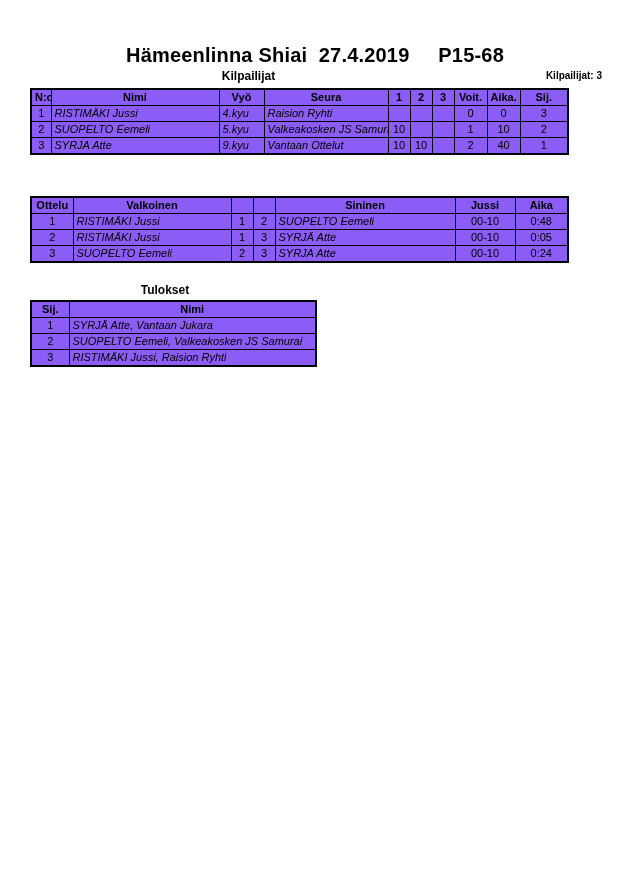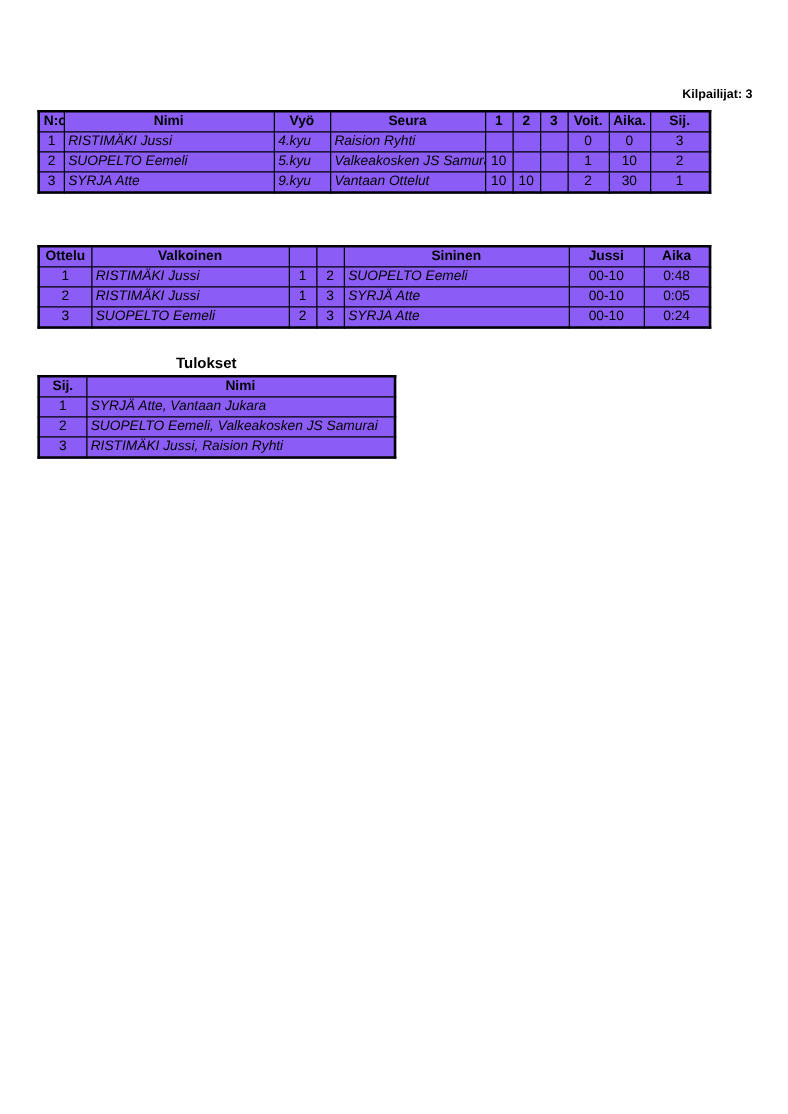--- a/index.html
+++ b/index.html
@@ -52,21 +52,23 @@
 
   #table-kilpailijat { top: 88px;  left: 30px; width: 537px; }
   #table-ottelut     { top: 196px; left: 30px; width: 537px; }
   #table-tulokset    { top: 300px; left: 30px; width: 285px; }
 </style>
 </head>
 <body>
 
 <div class="page">
 
-
+  <div class="doc-title">Hämeenlinna Shiai  27.4.2019     P15-68</div>
+
+  <div class="sec-label" id="lbl-kilpailijat">Kilpailijat</div>
   <div class="count-note">Kilpailijat: 3</div>
 
   <table id="table-kilpailijat">
     <colgroup>
       <col style="width:20px">
         <col style="width:168px">
         <col style="width:45px">
         <col style="width:124px">
       <col style="width:22px">
         <col style="width:22px">
@@ -114,21 +116,21 @@
     </tr>
     <tr>
       <td class="ac">3</td>
       <td class="al">SYRJA Atte</td>
       <td class="al">9.kyu</td>
       <td class="al">Vantaan Ottelut</td>
       <td class="ac">10</td>
       <td class="ac">10</td>
       <td class="ac"></td>
       <td class="ac">2</td>
-      <td class="ac">30</td>
+      <td class="ac">40</td>
       <td class="ac">1</td>
     </tr>
   </tbody>
     </table>
 
 
   <table id="table-ottelut">
     <colgroup>
       <col style="width:42px">
         <col style="width:158px">

